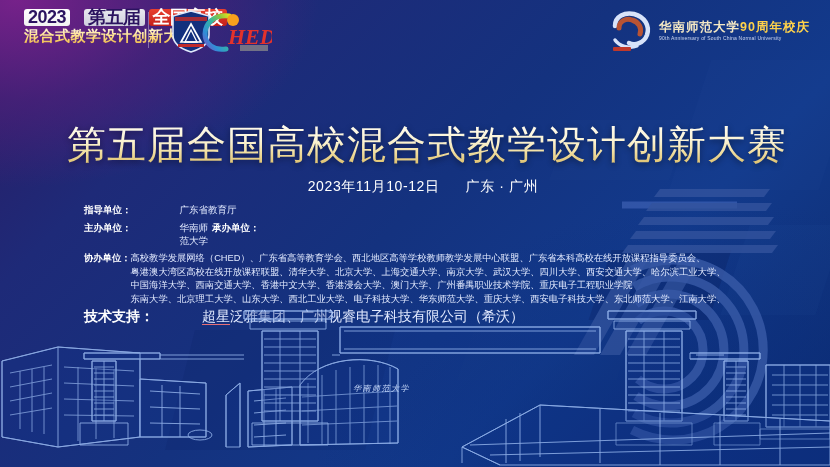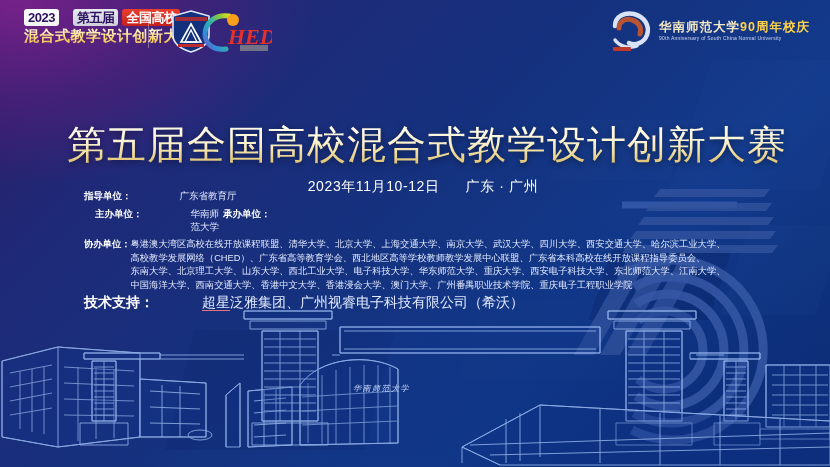--- a/index.html
+++ b/index.html
@@ -22,21 +22,21 @@
   
   .five-wrap{position:absolute;right:38px;top:175px;width:260px;height:280px;pointer-events:none;opacity:.92;}
 
   
   .header{position:absolute;left:0;top:0;width:100%;height:62px;}
   .logo-left{position:absolute;left:24px;top:9px;display:flex;flex-direction:column;gap:2px;}
   .ll-row{display:flex;align-items:center;gap:4px;}
   .chip{
     background:linear-gradient(180deg,#fff 0%,#f2f2f2 100%);
     color:#2b1360;font-weight:bold;border-radius:3px;padding:1px 4px;
-    font-size:13px;line-height:15px;letter-spacing:-.5px;
+    font-size:18px;line-height:15px;letter-spacing:-.5px;
   }
   .chip.dark{background:linear-gradient(180deg,#e9e9ef 0%,#cfcfdd 100%);margin-left:10px;}
   .chip.red{background:linear-gradient(180deg,#e8402f 0%,#c4201a 100%);color:#fff;}
   .ll-sub{
     font-size:15px;line-height:15px;font-weight:bold;letter-spacing:.5px;
     background:linear-gradient(180deg,#fff7d9 0%,#ffd86b 60%,#f0b63a 100%);
     -webkit-background-clip:text;background-clip:text;color:transparent;
     text-shadow:0 0 1px rgba(255,255,255,.15);
   }
   .divider{position:absolute;left:148px;top:12px;width:1px;height:36px;background:rgba(255,255,255,.35);}
@@ -60,25 +60,25 @@
     filter:drop-shadow(0 2px 3px rgba(0,0,0,.45));
     white-space:nowrap;
   }
   .subtitle{
     position:absolute;left:8px;top:178px;width:100%;text-align:center;
     font-size:14px;color:#ffffff;letter-spacing:.6px;font-weight:500;
   }
   .subtitle .sep{display:inline-block;width:26px;}
 
   
-  .info{position:absolute;left:84px;top:189px;width:680px;color:#e8eefc;}
+  .info{position:absolute;left:84px;top:203px;width:680px;color:#e8eefc;}
   .row{display:flex;align-items:flex-start;margin-bottom:5px;font-size:9.5px;line-height:13px;}
   .lbl{font-weight:bold;color:#ffffff;white-space:nowrap;flex:0 0 auto;}
   .val{color:#e2eaff;padding-left:48px;}
-  .row.two{gap:0;margin-left:11px;}
+  .row.two{gap:0;}
   .row .host{width:128px;flex:0 0 128px;display:flex;}
   .row .cohost{display:flex;}
   .coorg{display:flex;font-size:9.3px;line-height:13.6px;margin-bottom:4px;}
   .coorg .lines{color:#e2eaff;}
   .coorg .lines div{white-space:nowrap;}
   .tech{display:flex;font-size:14px;line-height:13px;margin-top:3px;}
   .tech .u{border-bottom:1px solid rgba(255,120,120,.9);margin-top:40px;}
 
   
   .art{position:absolute;left:0;bottom:0;width:100%;height:180px;pointer-events:none;}
@@ -205,24 +205,24 @@
         <span class="val">华南师范大学</span>
       </span>
       <span class="cohost">
         <span class="lbl">承办单位：</span>
       </span>
     </div>
 
     <div class="coorg">
       <span class="lbl">协办单位：</span>
       <span class="lines">
+        <div>高校教学发展网络（CHED）、广东省高等教育学会、西北地区高等学校教师教学发展中心联盟、广东省本科高校在线开放课程指导委员会、</div>
         <div>粤港澳大湾区高校在线开放课程联盟、清华大学、北京大学、上海交通大学、南京大学、武汉大学、四川大学、西安交通大学、哈尔滨工业大学、</div>
-        <div>高校教学发展网络（CHED）、广东省高等教育学会、西北地区高等学校教师教学发展中心联盟、广东省本科高校在线开放课程指导委员会、</div>
+        <div>中国海洋大学、西南交通大学、香港中文大学、香港浸会大学、澳门大学、广州番禺职业技术学院、重庆电子工程职业学院</div>
         <div>东南大学、北京理工大学、山东大学、西北工业大学、电子科技大学、华东师范大学、重庆大学、西安电子科技大学、东北师范大学、江南大学、</div>
-        <div>中国海洋大学、西南交通大学、香港中文大学、香港浸会大学、澳门大学、广州番禺职业技术学院、重庆电子工程职业学院</div>
       </span>
     </div>
 
     <div class="tech">
       <span class="lbl">技术支持：</span>
       <span class="val"><span class="u">超星</span><span>泛雅集团、广州视睿电子科技有限公司（希沃）</span></span>
     </div>
   </div>
 
   <div class="art">

